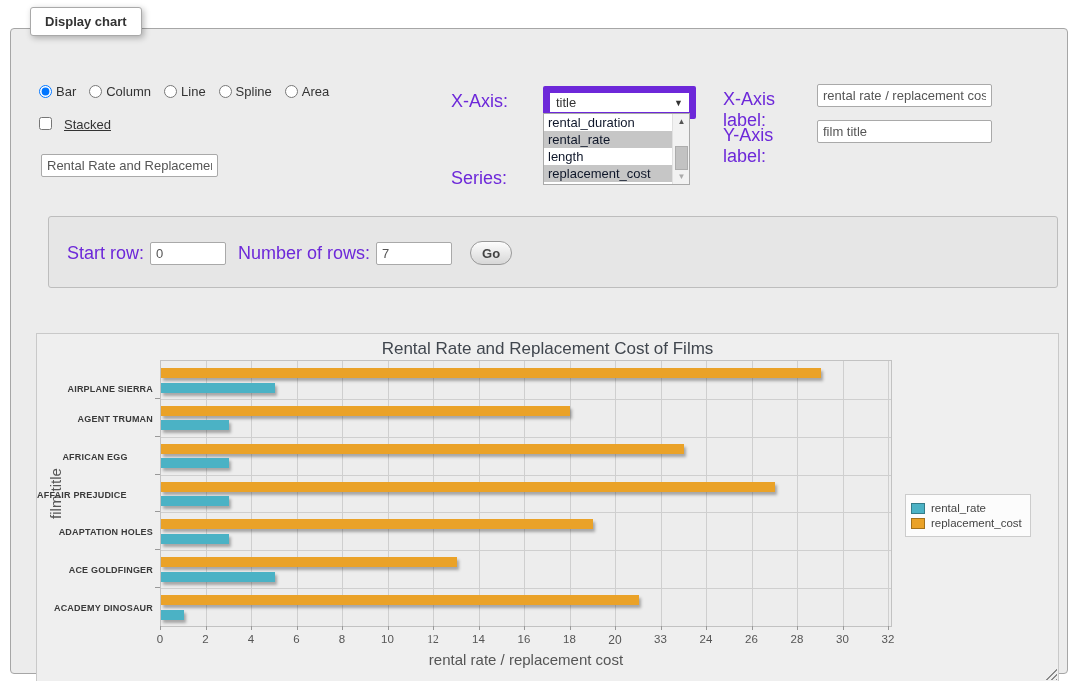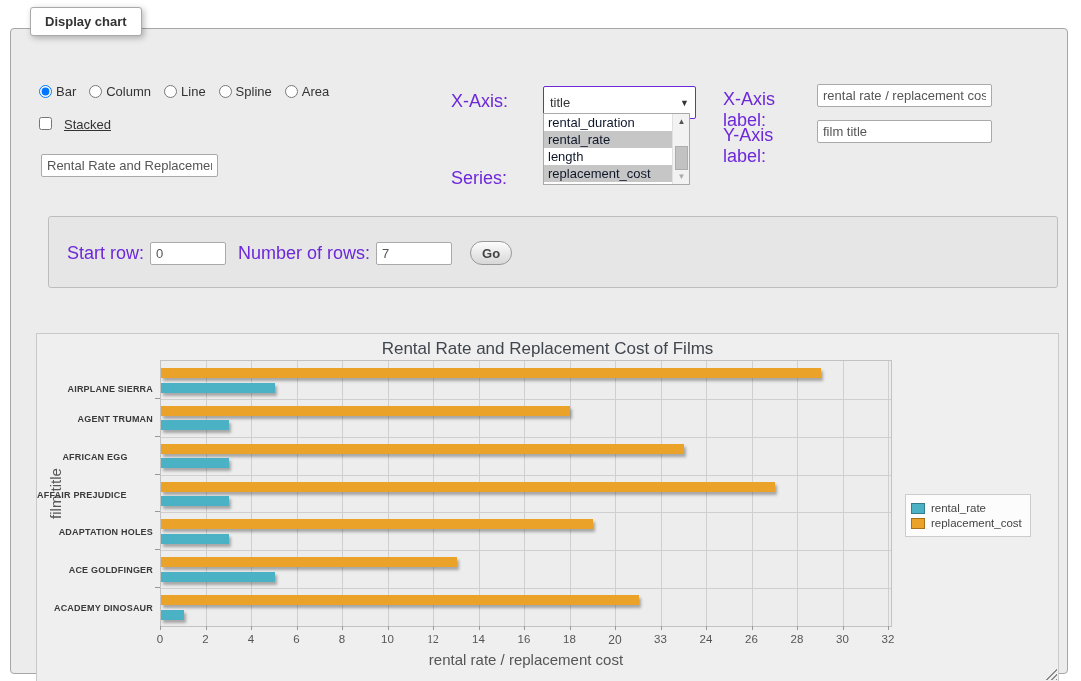--- a/index.html
+++ b/index.html
@@ -36,21 +36,21 @@
   }
   .lbl { font-size:18px; color:#6d28d9; text-align:left; }
 
   .title-input { left:30px; top:125px; width:177px; }
 
   .xaxis-lbl  { left:440px; top:62px;  width:87px; }
   .series-lbl { left:440px; top:139px; width:87px; }
 
   .select-box {
     left:532px; top:57px; width:153px; height:33px;
-    background:#fff; border:1px solid #6d28d9; border-radius:2px;
+    background:#fff; border:7px solid #6d28d9; border-radius:2px;
     display:flex; align-items:center; font-size:13px; color:#333;
     padding:0 6px; cursor:default;
   }
   .select-box .val { flex:1; }
   .select-box .arrow { font-size:9px; color:#333; }
 
   .series-list {
     left:532px; top:84px; width:147px; height:72px;
     background:#fff; border:1px solid #a9a9a9; overflow:hidden;
   }

